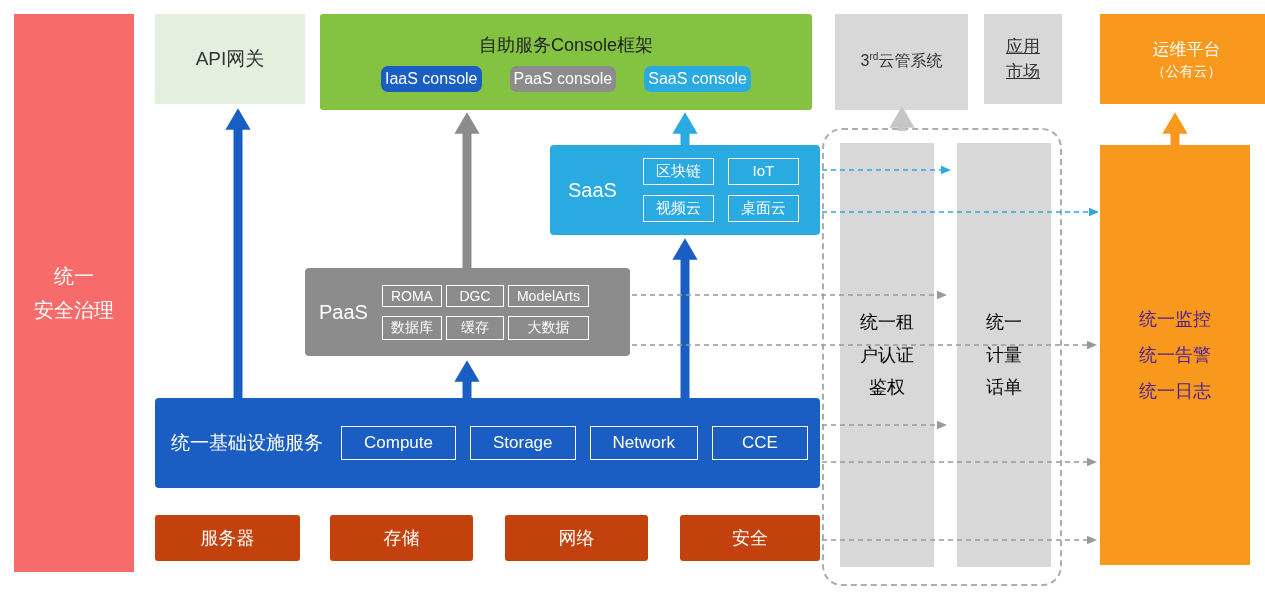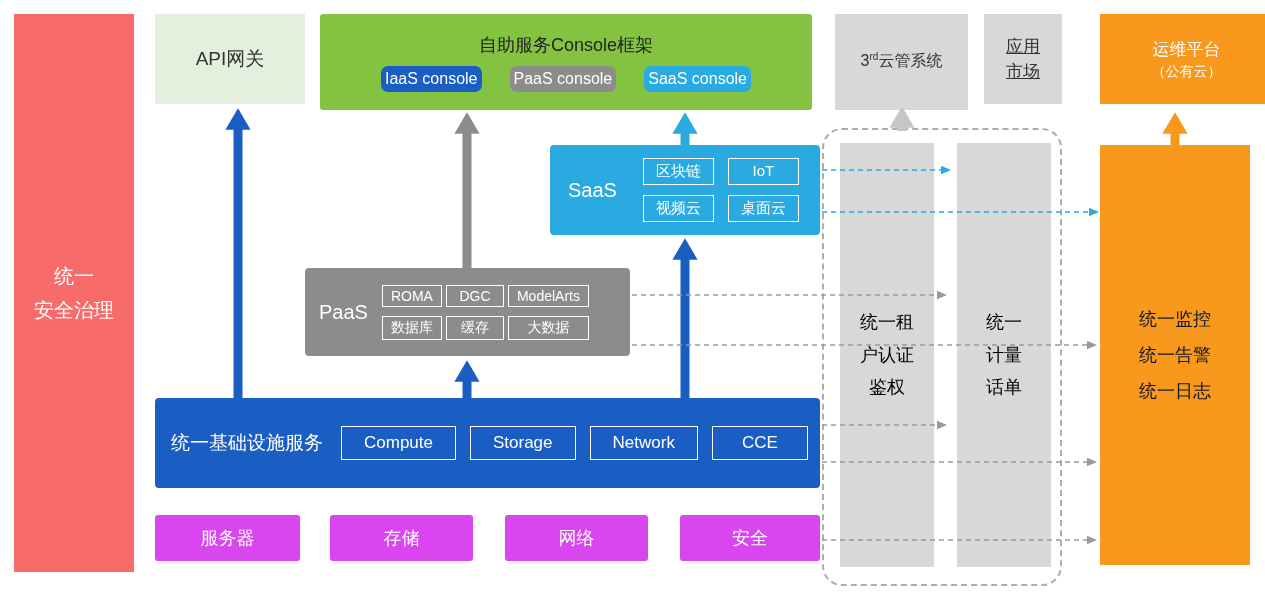--- a/index.html
+++ b/index.html
@@ -62,37 +62,37 @@
 
   
   .infra-box { left:155px; top:398px; width:665px; height:90px;
     background:#1A5EC4; border-radius:4px; justify-content:flex-start;
     padding-left:16px; gap:14px; }
   .infra-label { color:#fff; font-size:19px; margin-right:4px; }
   .infra-chips { display:flex; gap:14px; }
   .chip-lg { font-size:17px; padding:6px 22px; min-width:96px; }
 
   
-  .hw { top:515px; height:46px; background:#d946ef; border-radius:3px;
+  .hw { top:515px; height:46px; background:#c2410c; border-radius:3px;
     color:#fff; font-size:18px; }
   .hw1 { left:155px; width:145px; }
   .hw2 { left:330px; width:143px; }
   .hw3 { left:505px; width:143px; }
   .hw4 { left:680px; width:140px; }
 
   
   .dashed-panel { left:822px; top:128px; width:240px; height:458px;
     border:2px dashed #ADADAD; border-radius:20px; position:absolute; }
   .vbar { top:143px; width:94px; height:424px; background:#D8D8D8;
     color:#000000; font-size:18px; line-height:1.8; }
   .auth-bar { left:840px; }
   .meter-bar { left:957px; }
 
   .monitor-box { left:1100px; top:145px; width:150px; height:420px;
-    background:#F8981D; color:#0f172a; font-size:18px; line-height:2.0; }
+    background:#F8981D; color:#4c1d95; font-size:18px; line-height:2.0; }
 
   .overlay { position:absolute; left:0; top:0; pointer-events:none; }
 </style>
 </head>
 <body>
 
 <div class="canvas">
 
   <div class="box security-bar">
     <span class="pre">统一

